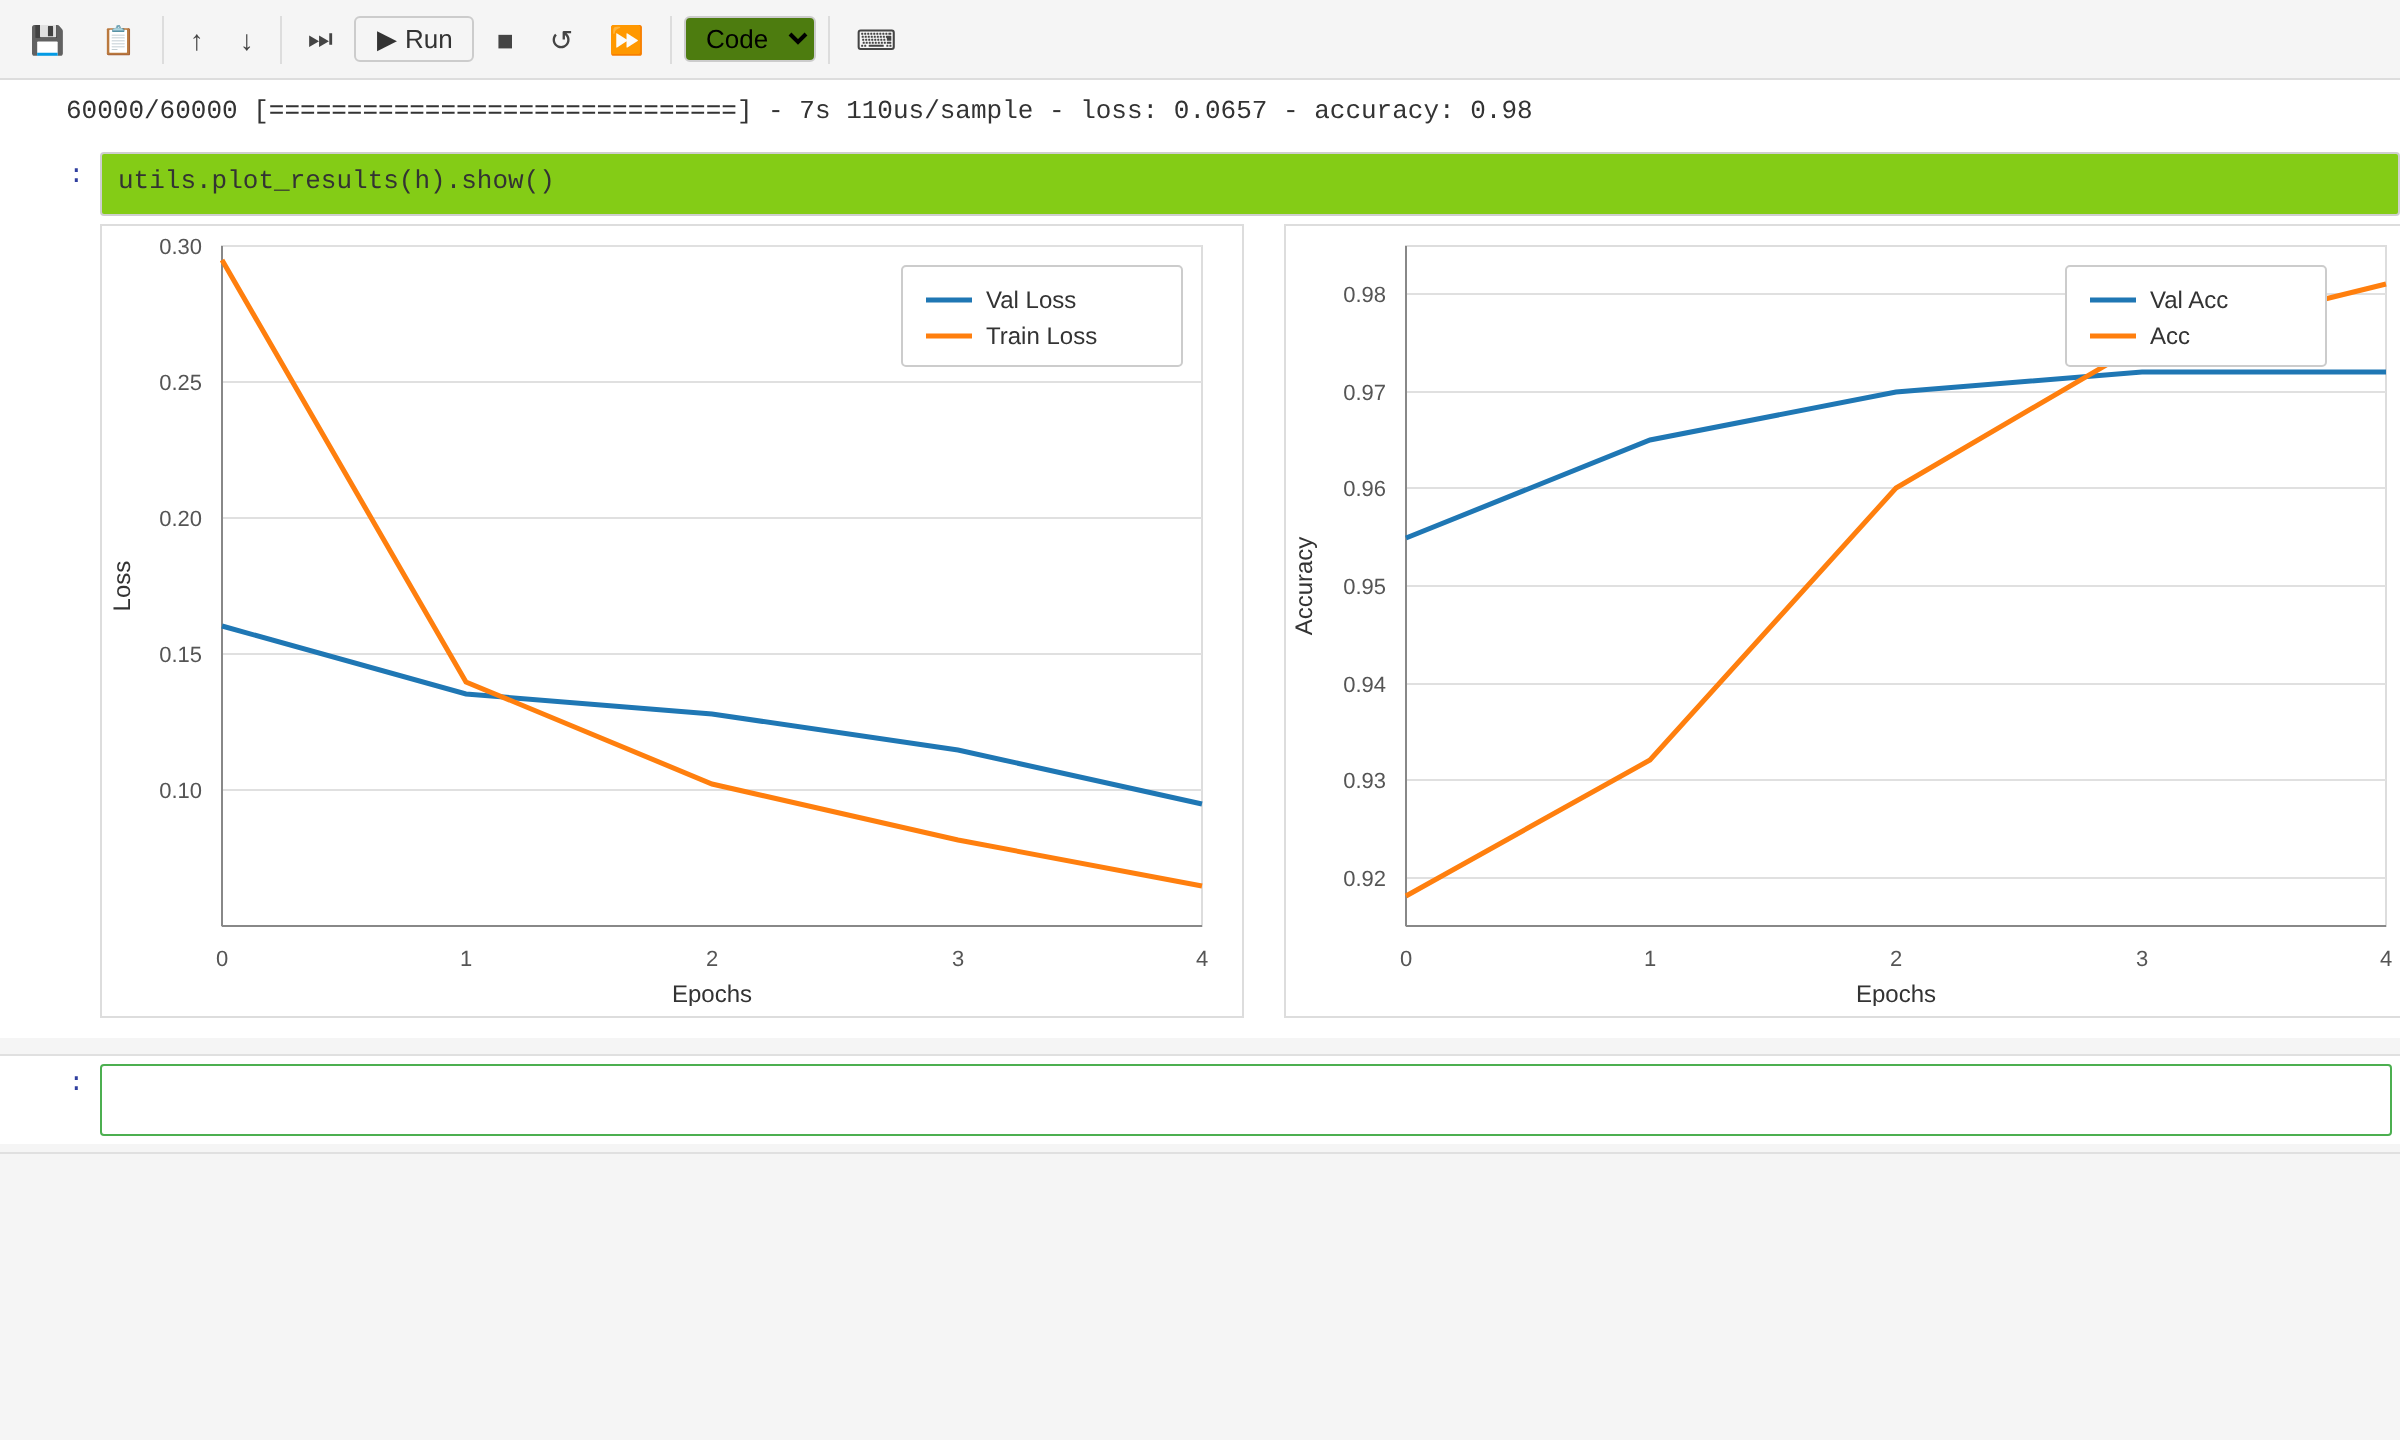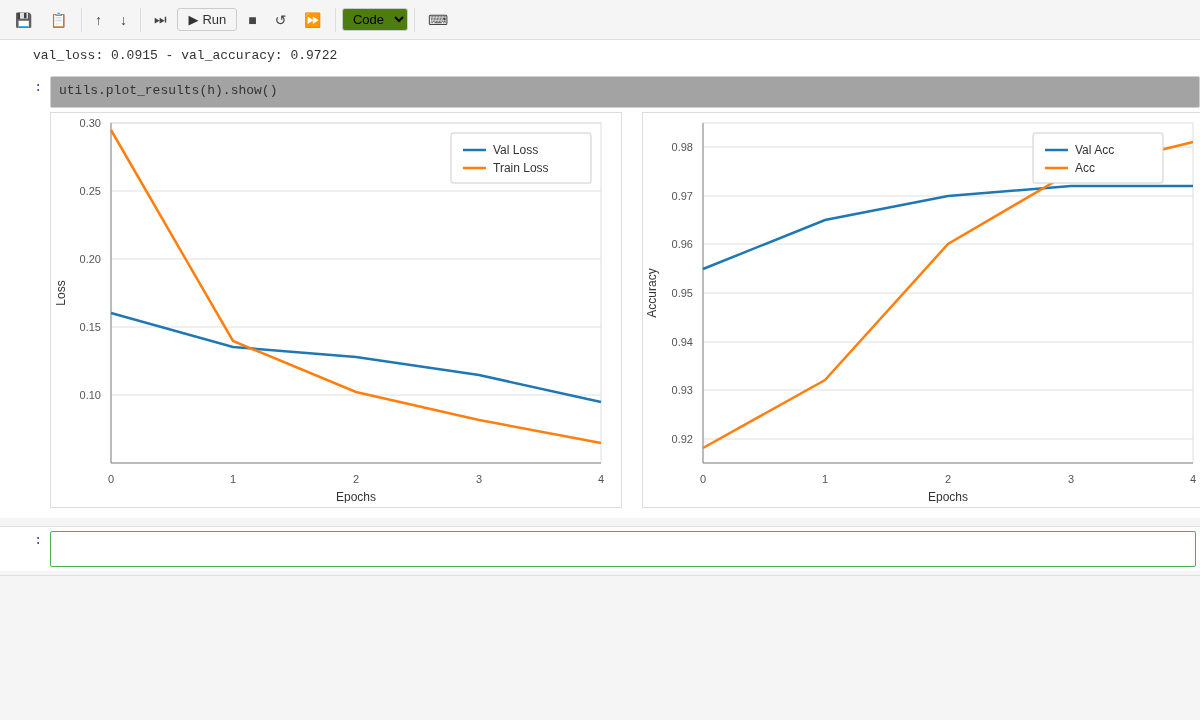--- a/index.html
+++ b/index.html
@@ -77,21 +77,21 @@
       min-width: 50px;
       text-align: right;
       padding-right: 8px;
       font-family: 'Courier New', monospace;
       font-size: 13px;
       color: #303F9F;
       padding-top: 4px;
     }
     .cell-body {
       flex: 1;
-      background: #a3a3a3;
+      background: #84cc16;
       border: 1px solid #cfcfcf;
       border-radius: 2px;
       padding: 6px 8px;
       font-family: 'Courier New', monospace;
       font-size: 13px;
       min-height: 32px;
     }
 
     
     .charts-area {
@@ -162,21 +162,21 @@
   <button class="toolbar-btn">⏩</button>
   <div class="toolbar-sep"></div>
   <select class="toolbar-select">
     <option>Code</option>
   </select>
   <div class="toolbar-sep"></div>
   <button class="toolbar-btn">⌨</button>
 </div>
 
 <div class="output-area">
-  <div>val_loss: 0.0915 - val_accuracy: 0.9722</div>
+  <div>60000/60000 [==============================] - 7s 110us/sample - loss: 0.0657 - accuracy: 0.98</div>
 </div>
 
 <div class="code-cell">
   <div class="cell-prompt">:</div>
   <div class="cell-body">
     <span style="color:#333;">utils.plot_results(h).show()</span>
   </div>
 </div>
 
 <div class="charts-area">

